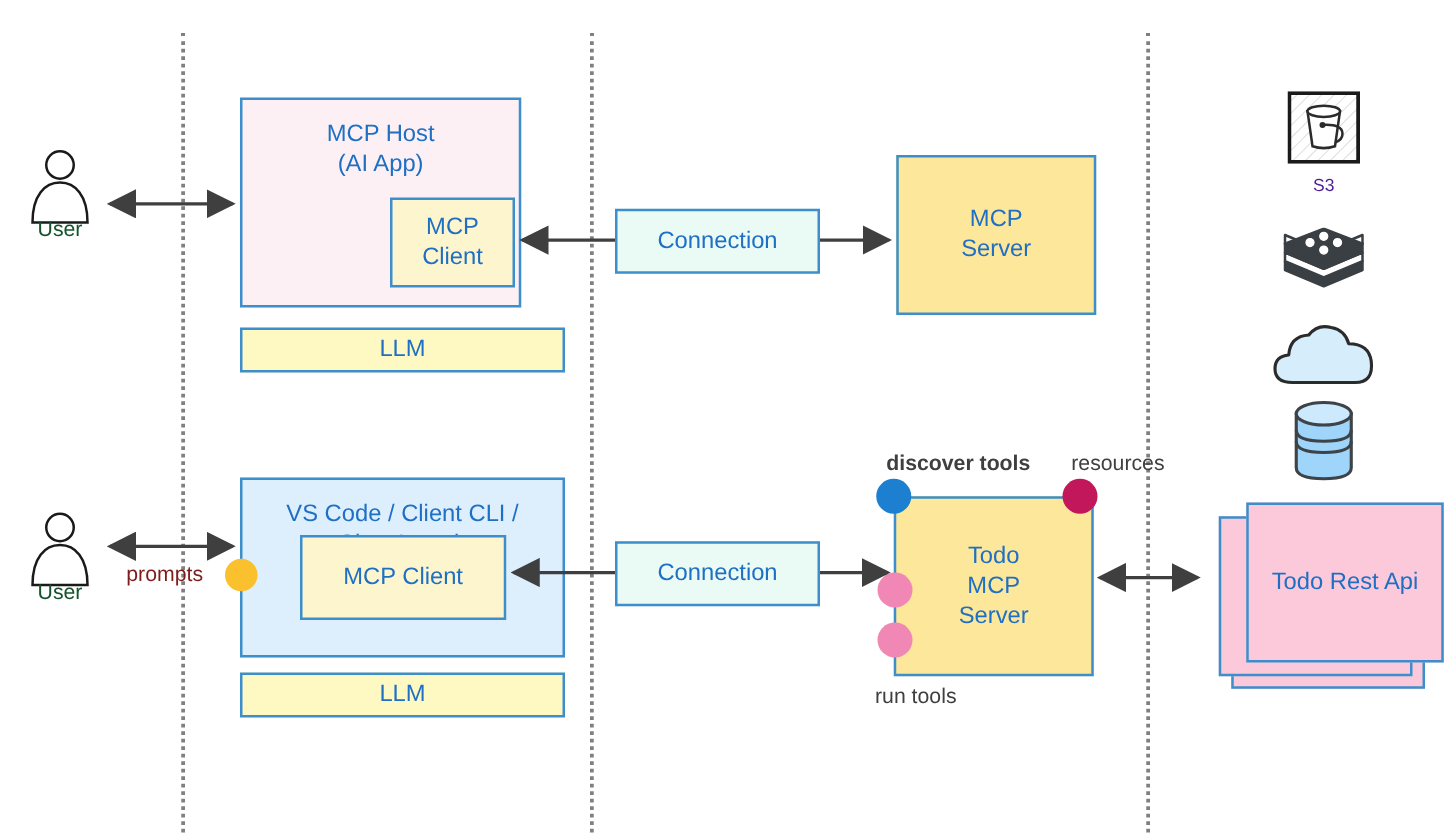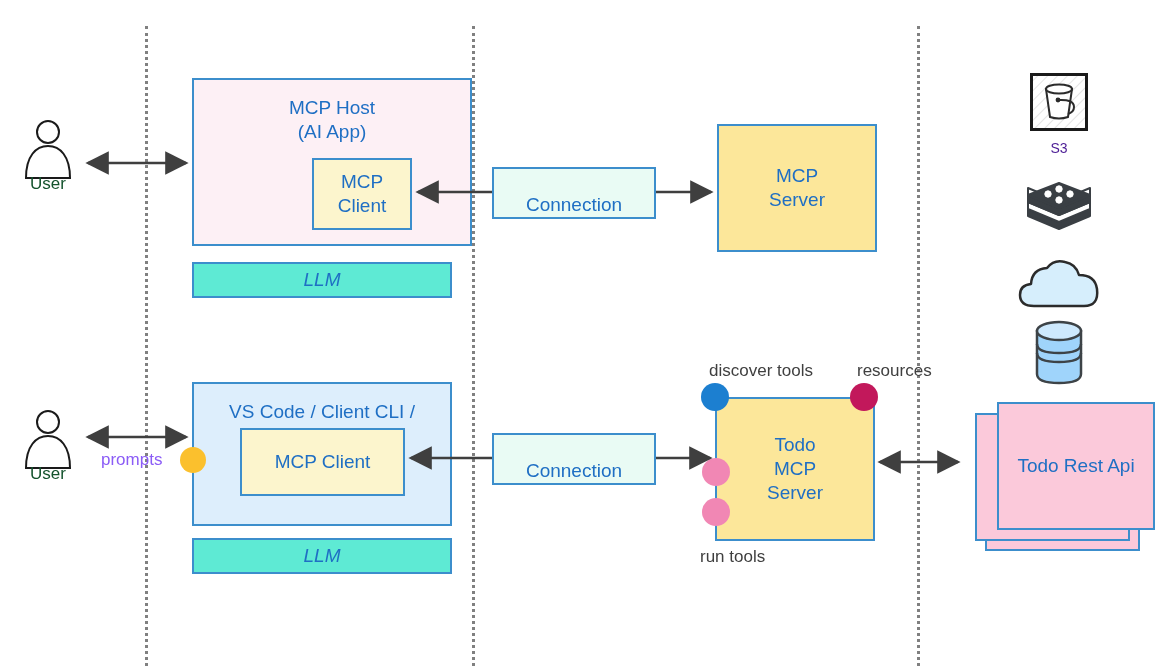--- a/index.html
+++ b/index.html
@@ -45,26 +45,24 @@
 
   .box-host {
     background: #fdf0f5;
     align-items: flex-start;
     padding-top: 16px;
   }
   .box-client {
     background: #fcf5cd;
   }
   .box-llm {
-    background: #5eead4;
-    font-style: italic;
+    background: #fef9c3;
   }
   .box-conn {
     background: #e9fbf4;
-    align-items: flex-end;
   }
   .box-server {
     background: #fce79a;
   }
   .box-app {
     background: #ddeefc;
     align-items: flex-start;
     padding-top: 16px;
   }
   .box-api {
@@ -94,21 +92,21 @@
   .dot {
     position: absolute;
     border-radius: 50%;
     box-sizing: border-box;
   }
 
   
   .label {
     position: absolute;
     font-size: 17px;
-    color: #8b5cf6;
+    color: #7f1d1d;
     white-space: nowrap;
   }
   .label-dark { color: #3f3f3f; }
   .label-s3 {
     color: #4c1d95;
     font-size: 14px;
     text-align: center;
   }
 
   svg.overlay {
@@ -130,21 +128,21 @@
   <div class="lane-divider" style="left:917px;"></div>
 
   <div class="actor" style="left:18px; top:118px; width:60px; height:80px;">
     <svg width="60" height="62" viewBox="0 0 60 62">
       <circle cx="30" cy="14" r="11" fill="#ffffff" stroke="#1a1a1a" stroke-width="2"></circle>
       <path d="M8 60 C8 38 18 28 30 28 C42 28 52 38 52 60 Z" fill="#ffffff" stroke="#1a1a1a" stroke-width="2"></path>
     </svg>
     <div class="actor-label" style="top:56px;">User</div>
   </div>
 
-  <div class="box box-host" style="left:192px; top:78px; width:280px; height:168px;">
+  <div class="box box-host" style="left:192px; top:78px; width:225px; height:168px;">
     <span>MCP Host
 (AI App)</span>
   </div>
 
   <div class="box box-client" style="left:312px; top:158px; width:100px; height:72px;">
     <span>MCP
 Client</span>
   </div>
 
   <div class="box box-llm" style="left:192px; top:262px; width:260px; height:36px;">
@@ -193,21 +191,21 @@
     <span>Todo
 MCP
 Server</span>
   </div>
 
   <div class="dot" style="left:701px; top:383px; width:28px; height:28px; background:#1c7fd0;"></div>
   <div class="dot" style="left:850px; top:383px; width:28px; height:28px; background:#c2185b;"></div>
   <div class="dot" style="left:702px; top:458px; width:28px; height:28px; background:#f187b4;"></div>
   <div class="dot" style="left:702px; top:498px; width:28px; height:28px; background:#f187b4;"></div>
 
-  <div class="label label-dark" style="left:709px; top:361px;">discover tools</div>
+  <div class="label label-dark" style="left:709px; top:361px;font-weight:bold;">discover tools</div>
   <div class="label label-dark" style="left:857px; top:361px;">resources</div>
   <div class="label label-dark" style="left:700px; top:530px;margin-top:17px;">run tools</div>
 
   <div class="stack-card" style="left:985px; top:423px; width:155px; height:128px;"></div>
   <div class="stack-card" style="left:975px; top:413px; width:155px; height:128px;"></div>
   <div class="box box-api" style="left:997px; top:402px; width:158px; height:128px;">
     <span>Todo Rest Api</span>
   </div>
 
   <div class="abs" style="left:1030px; top:73px; width:58px; height:58px;">

